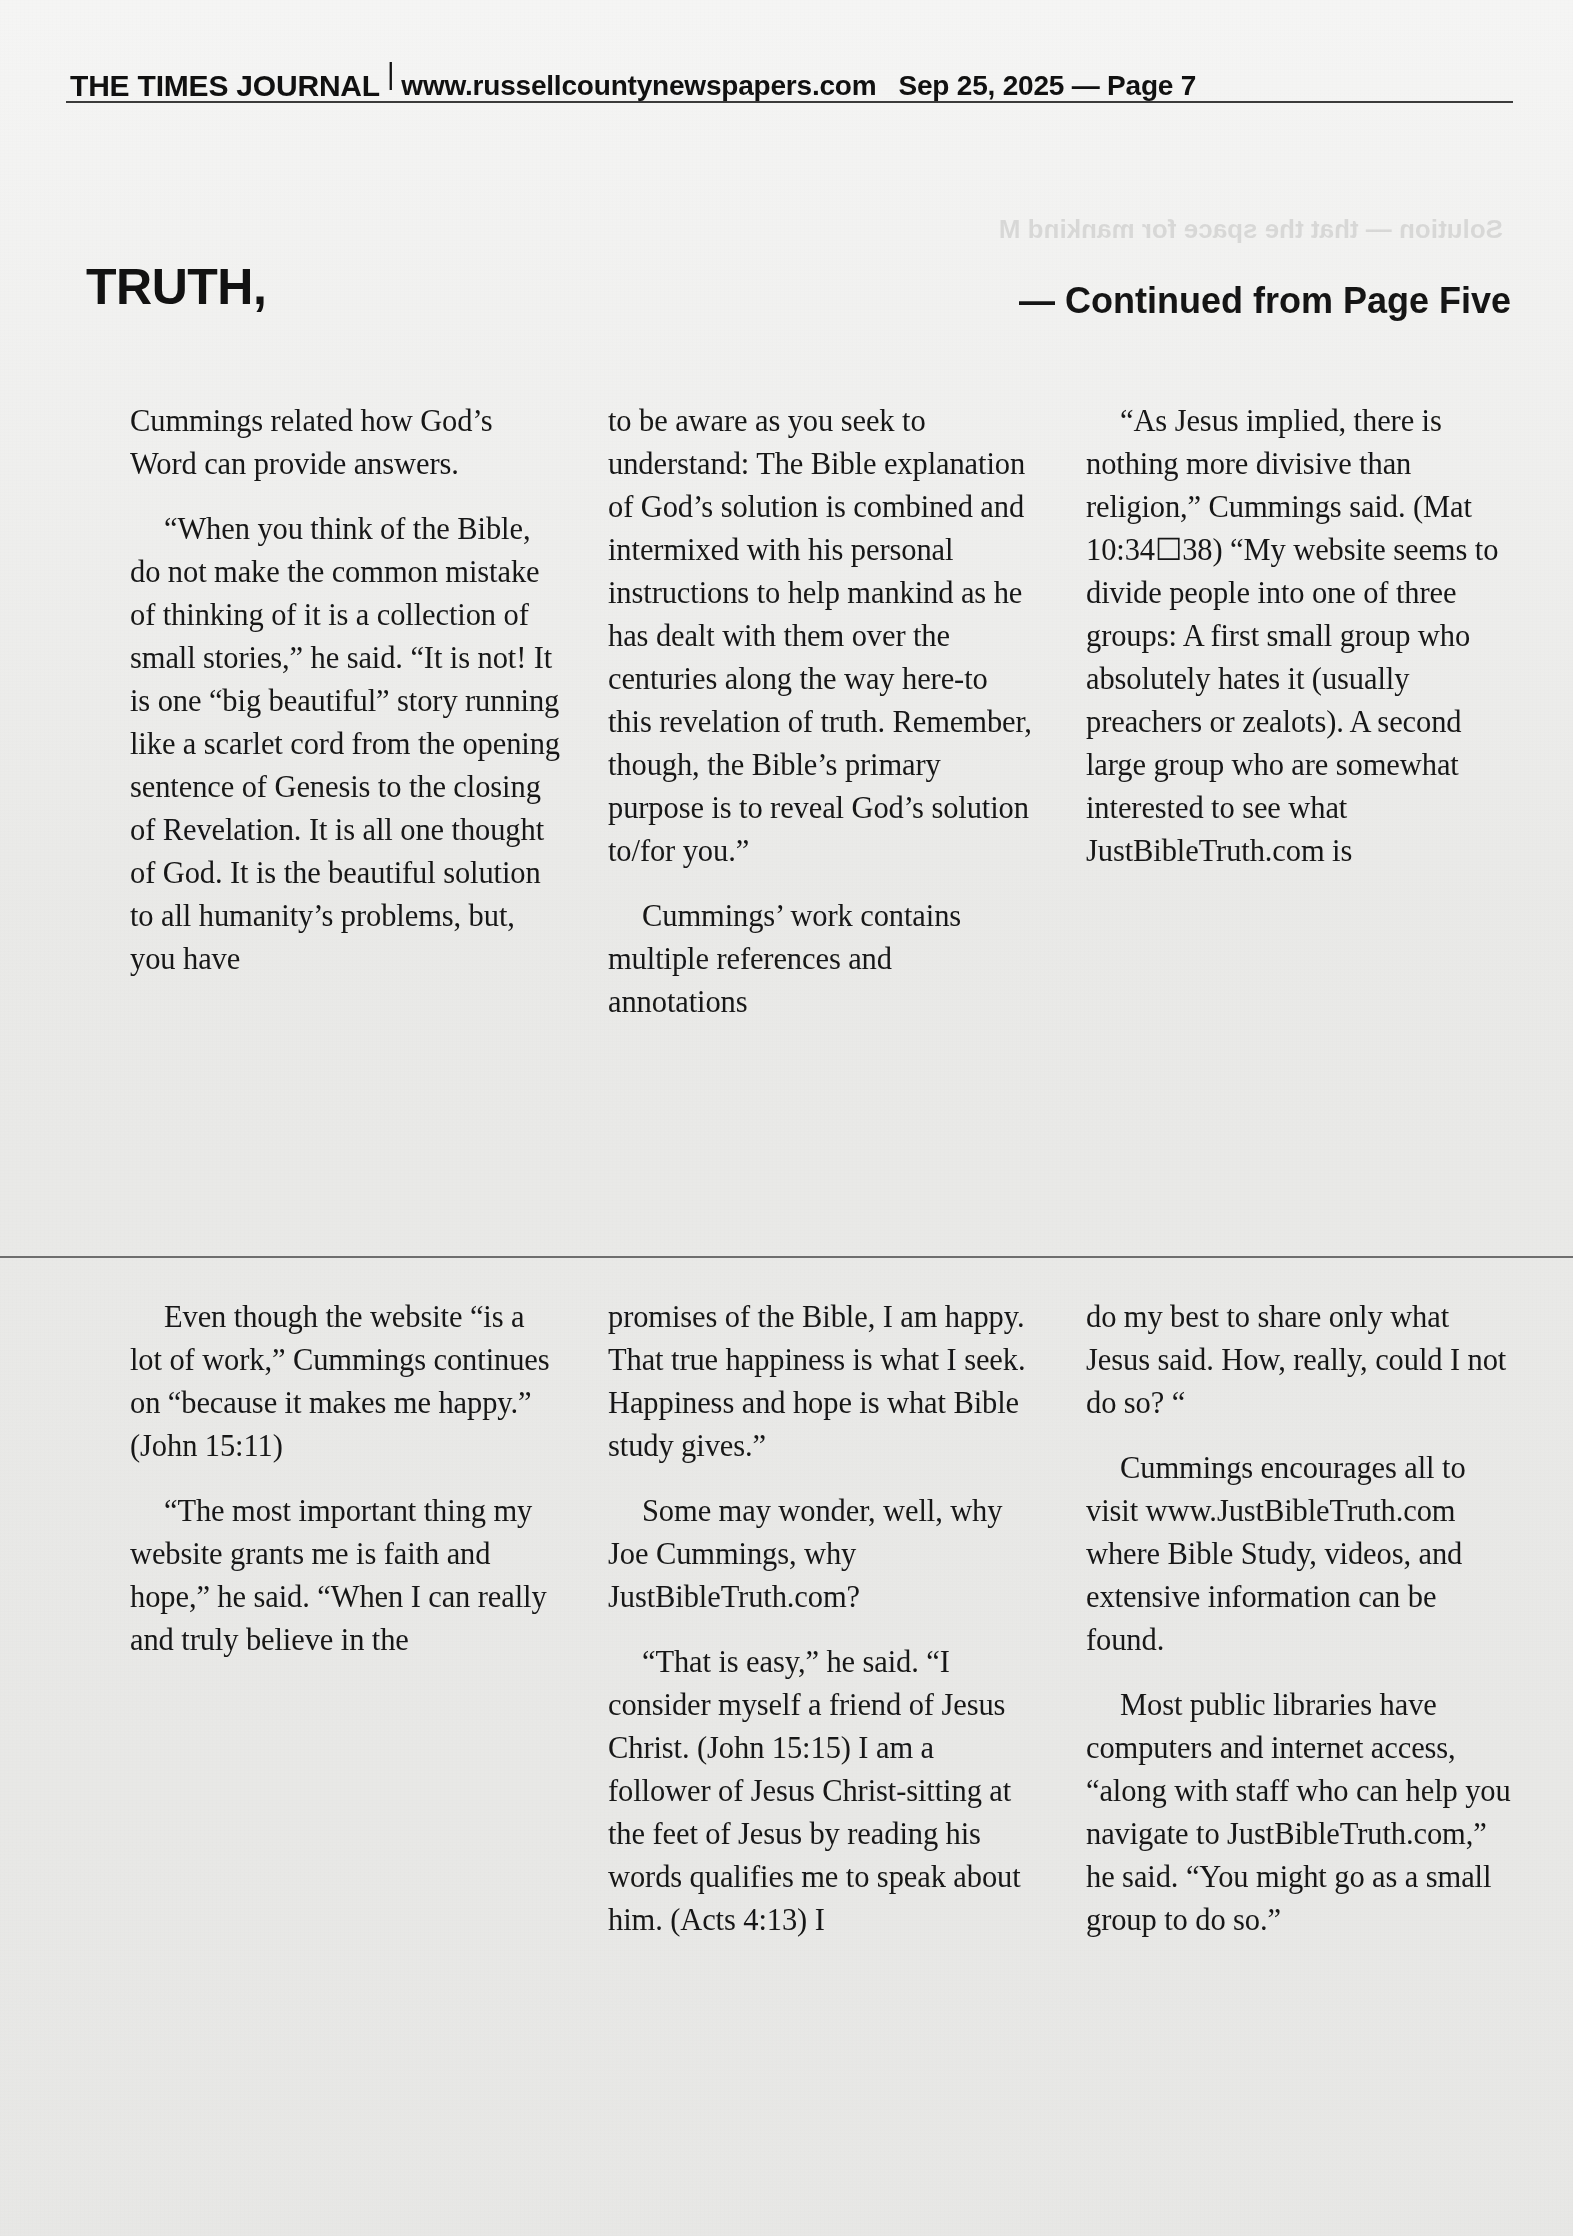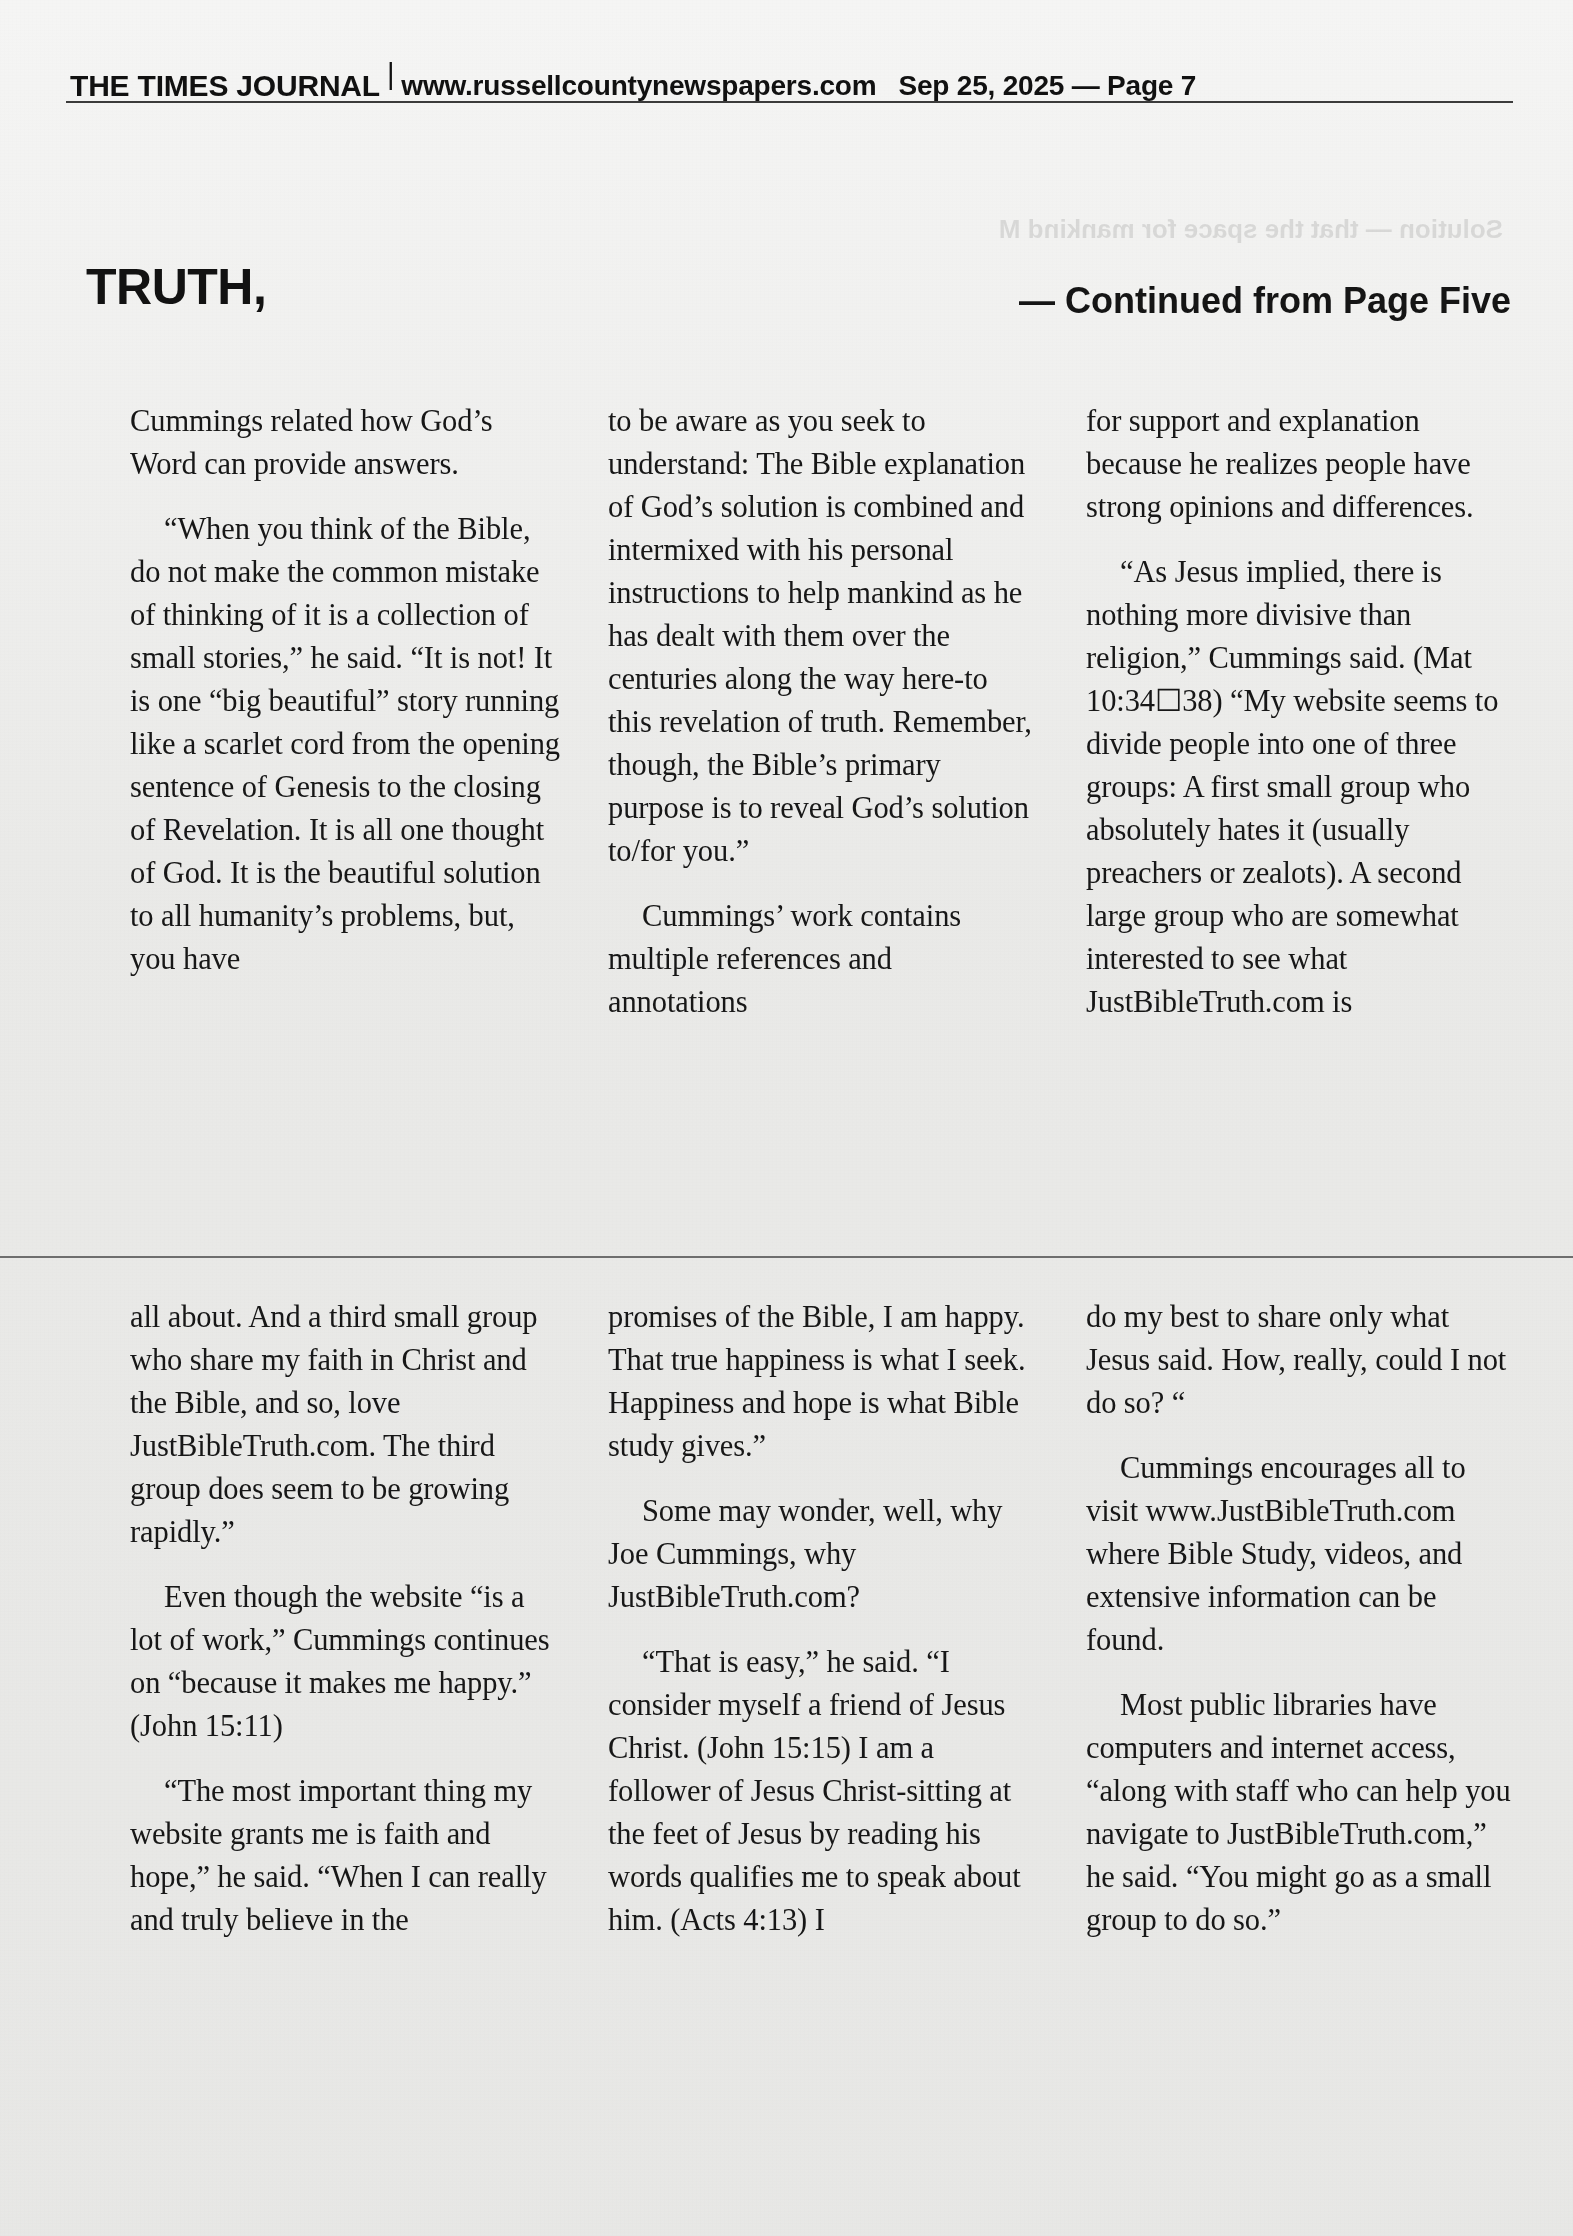--- a/index.html
+++ b/index.html
@@ -173,30 +173,28 @@
   <div class="cols" id="upper">
     <div class="col">
       <p>Cummings related how God’s Word can provide answers.</p>
       <p class="indent">“When you think of the Bible, do not make the common mistake of thinking of it is a collection of small stories,” he said. “It is not! It is one “big beautiful” story running like a scarlet cord from the opening sentence of Genesis to the closing of Revelation. It is all one thought of God. It is the beautiful solution to all humanity’s problems, but, you have</p>
     </div>
     <div class="col">
       <p>to be aware as you seek to understand: The Bible explanation of God’s solution is combined and intermixed with his personal instructions to help mankind as he has dealt with them over the centuries along the way here-to this revelation of truth. Remember, though, the Bible’s primary purpose is to reveal God’s solution to/for you.”</p>
       <p class="indent">Cummings’ work contains multiple references and annotations</p>
     </div>
     <div class="col">
-      <p>for support and explanation because he realizes people have strong opinions and differences.</p>
       <p class="indent">“As Jesus implied, there is nothing more divisive than religion,” Cummings said. (Mat 10:34☐38) “My website seems to divide people into one of three groups: A first small group who absolutely hates it (usually preachers or zealots). A second large group who are somewhat interested to see what JustBibleTruth.com is</p>
     </div>
   </div>
 
   <div class="rule-mid"></div>
 
   <div class="cols" id="lower">
     <div class="col">
-      <p>all about. And a third small group who share my faith in Christ and the Bible, and so, love JustBibleTruth.com. The third group does seem to be growing rapidly.”</p>
       <p class="indent">Even though the website “is a lot of work,” Cummings continues on “because it makes me happy.” (John 15:11)</p>
       <p class="indent">“The most important thing my website grants me is faith and hope,” he said. “When I can really and truly believe in the</p>
     </div>
     <div class="col">
       <p>promises of the Bible, I am happy. That true happiness is what I seek. Happiness and hope is what Bible study gives.”</p>
       <p class="indent">Some may wonder, well, why Joe Cummings, why JustBibleTruth.com?</p>
       <p class="indent">“That is easy,” he said. “I consider myself a friend of Jesus Christ. (John 15:15) I am a follower of Jesus Christ-sitting at the feet of Jesus by reading his words qualifies me to speak about him. (Acts 4:13) I</p>
     </div>
     <div class="col">
       <p>do my best to share only what Jesus said. How, really, could I not do so? “</p>

